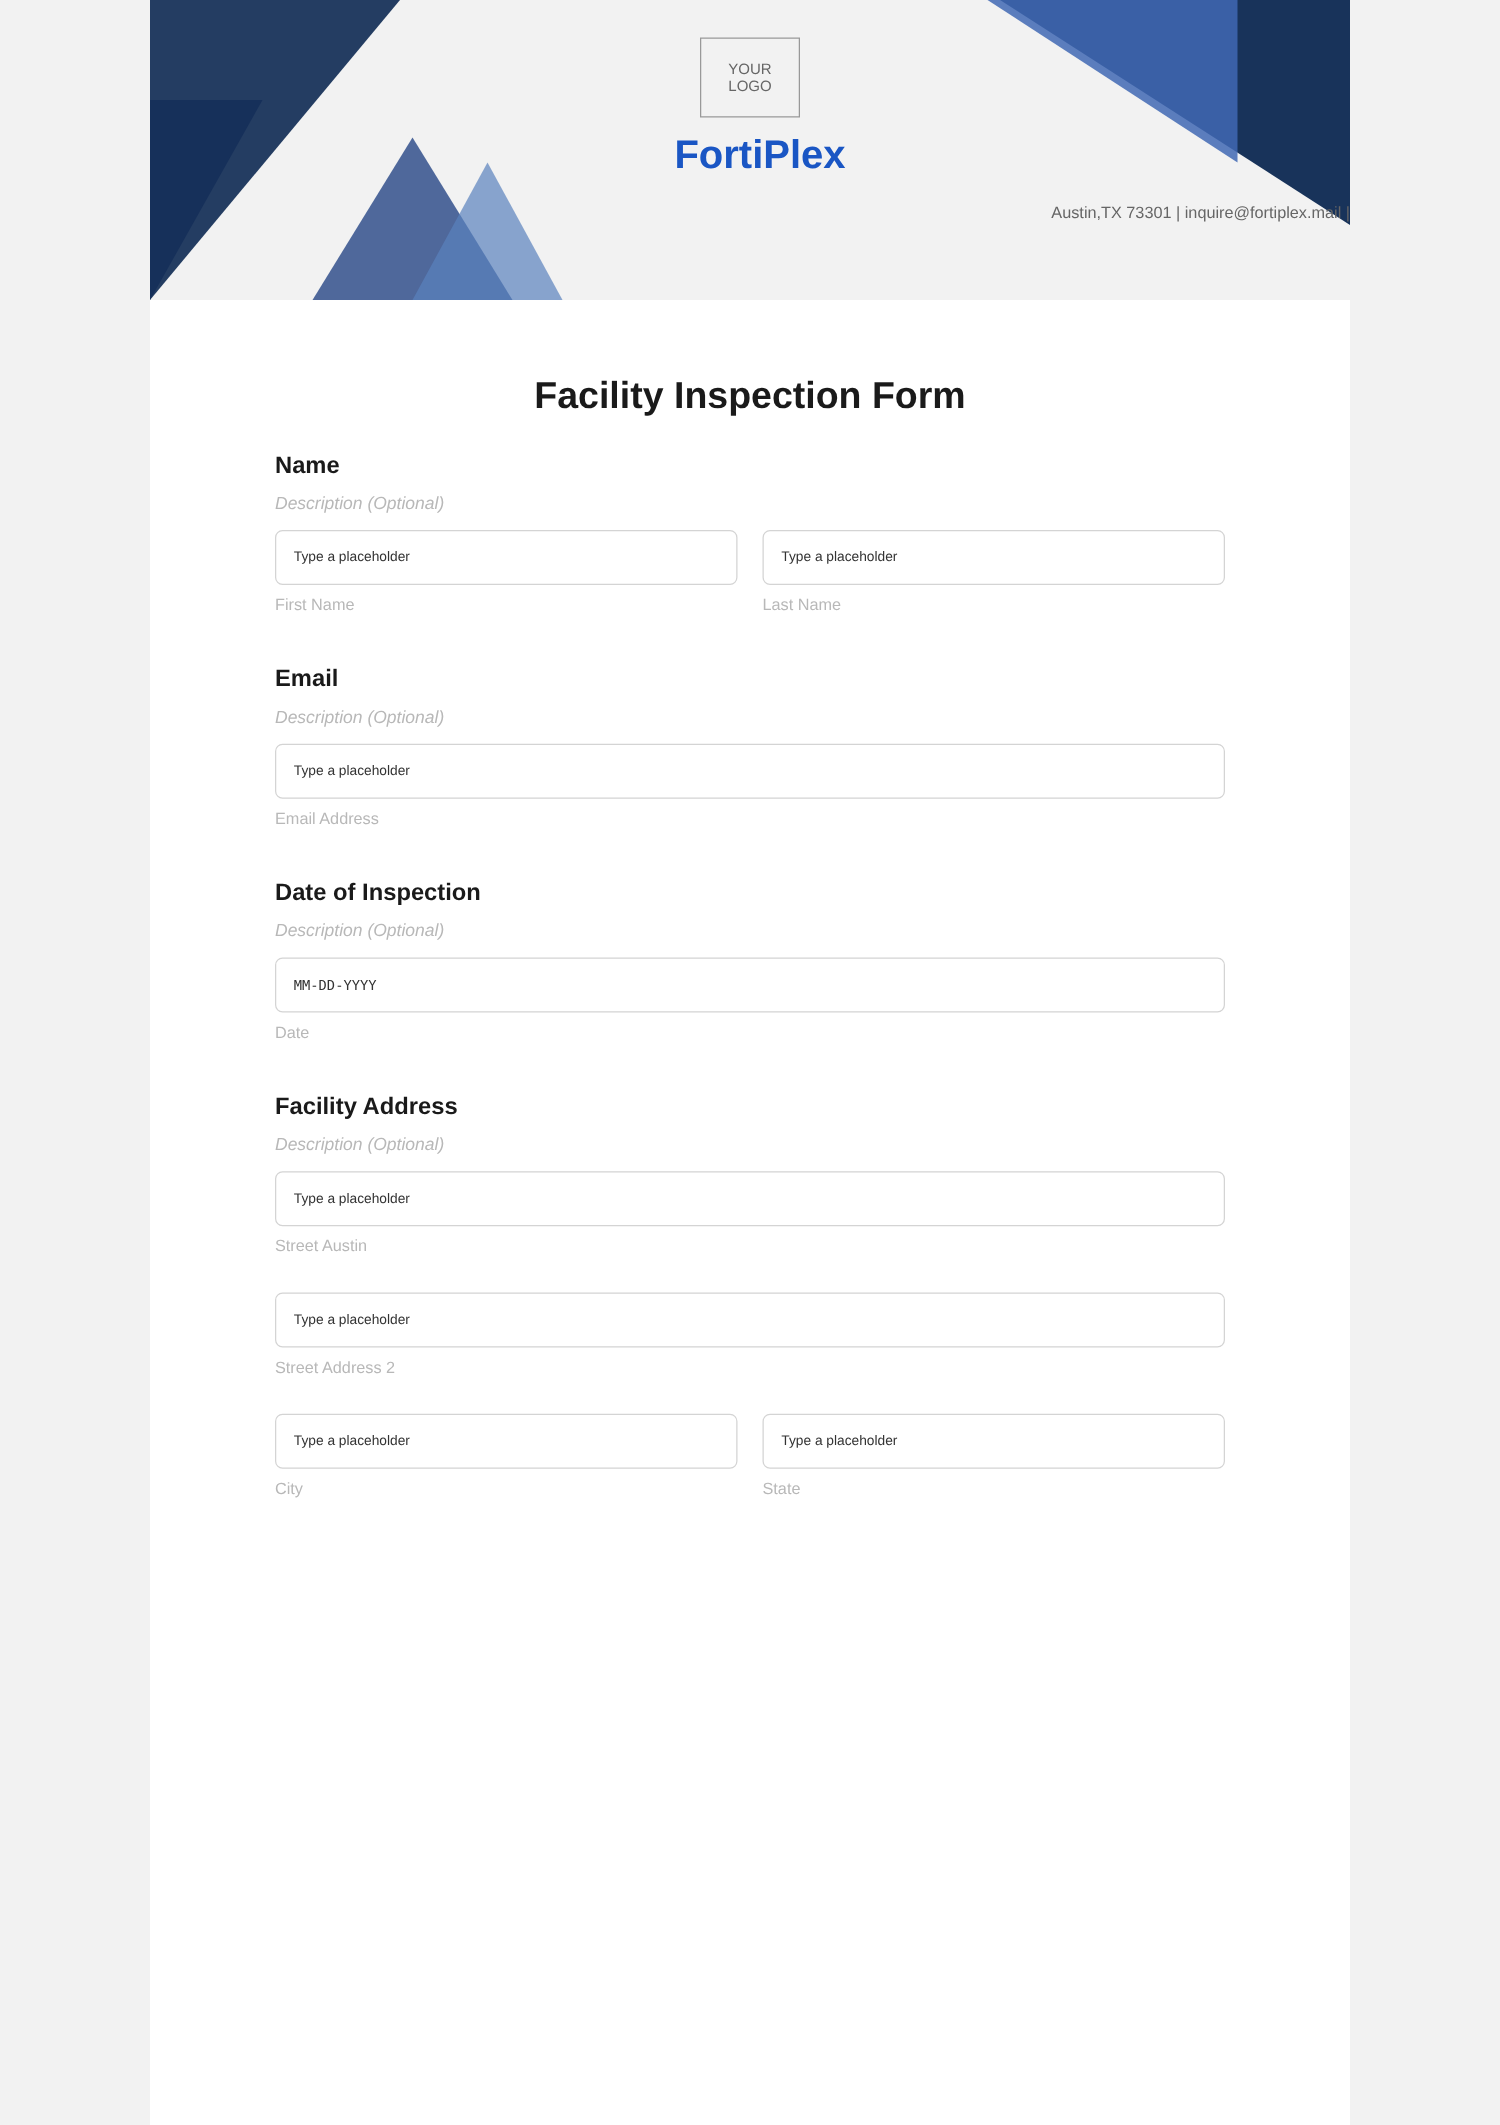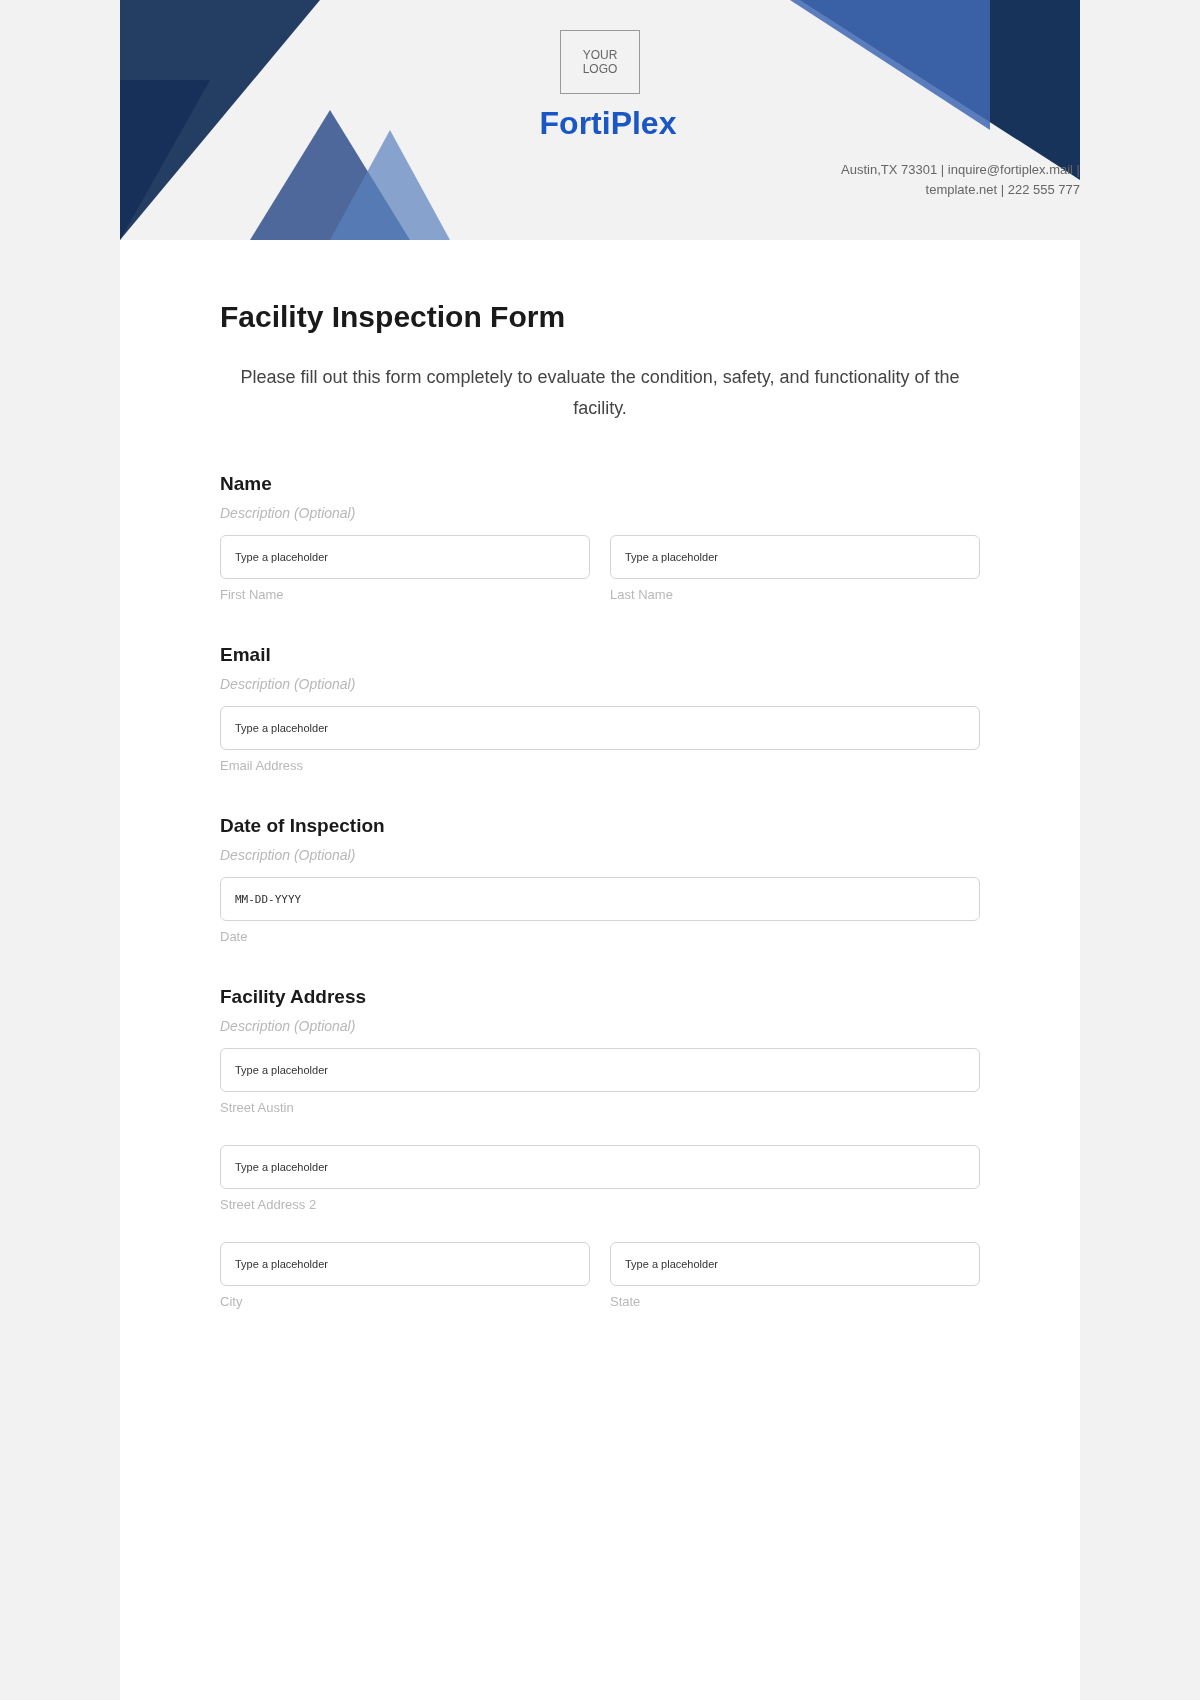--- a/index.html
+++ b/index.html
@@ -89,20 +89,21 @@
   top: 160px; left: 0; right: 0;
   text-align: right;
   font-size: 13px;
   color: #666;
   line-height: 1.5;
 }
 .form-area {
   padding: 60px 100px 40px;
 }
 .title {
+  text-align: center;
   font-size: 30px;
   font-weight: 700;
   color: #1a1a1a;
   margin-bottom: 28px;
 }
 .intro {
   text-align: center;
   font-size: 18px;
   color: #444;
   line-height: 1.7;
@@ -153,27 +154,25 @@
     <div class="triangle tri-tr2"></div>
     <div class="triangle tri-mid1"></div>
     <div class="triangle tri-mid2"></div>
     <div class="logo-box">
       <span style="white-space:pre-line;">YOUR
 LOGO</span>
     </div>
     <div class="brand">FortiPlex</div>
     <div class="contact">
       <div>Austin,TX 73301 | inquire@fortiplex.mail |</div>
-      <div>template.net | 222 555 777</div>
     </div>
   </div>
 
   <div class="form-area">
     <h1 class="title">Facility Inspection Form</h1>
-    <p class="intro">Please fill out this form completely to evaluate the condition, safety, and functionality of the facility.</p>
 
     <div class="group">
       <div class="label">Name</div>
       <div class="desc">Description (Optional)</div>
       <div class="row">
         <div class="col">
           <input class="input" placeholder="Type a placeholder" style="">
           <div class="sublabel">First Name</div>
         </div>
         <div class="col">

